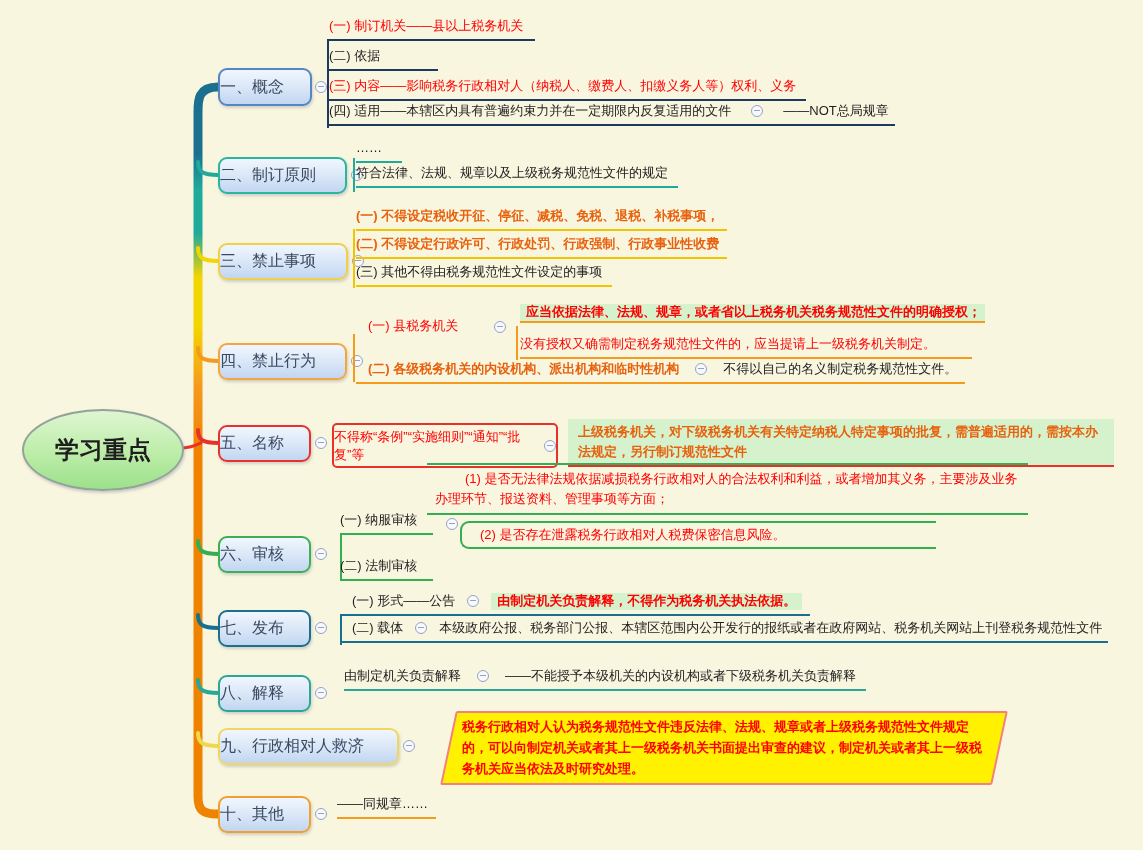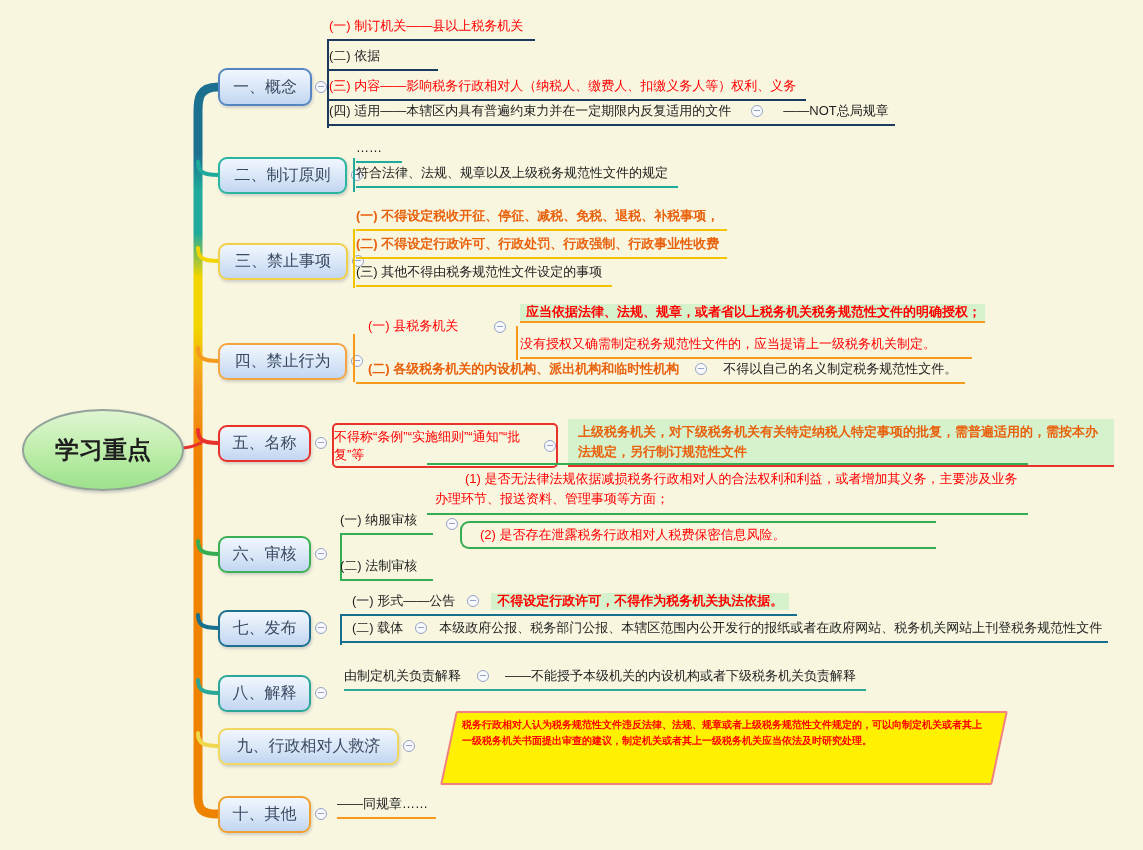--- a/index.html
+++ b/index.html
@@ -1,21 +1,21 @@
 <!DOCTYPE html>
 <html><head>
 <meta charset="utf-8">
 <style>
   html,body{margin:0;padding:0;background:#f9f6e0;}
   #canvas{position:relative;width:1143px;height:850px;background:#f9f6e0;overflow:hidden;
           font-family:"Liberation Sans","DejaVu Sans",sans-serif;}
   svg.wires{position:absolute;left:0;top:0;}
 
   
-  .node{position:absolute;box-sizing:border-box;display:flex;align-items:center;justify-content:center;
+  .node{position:absolute;box-sizing:border-box;display:flex;align-items:center;justify-content:flex-start;
         background:linear-gradient(180deg,#f0f6fe 0%,#dde9f8 45%,#c2d6f1 100%);
         border:2px solid #5585c2;border-radius:9px;font-size:16px;color:#3a4a63;
         box-shadow:1px 2px 3px rgba(110,120,140,.30);cursor:default;}
   .root{position:absolute;left:22px;top:409px;width:158px;height:78px;border-radius:50%;
         display:flex;align-items:center;justify-content:center;
         background:linear-gradient(180deg,#dff5d2 0%,#bfeeab 50%,#9ce18b 100%);
         border:2px solid #93a39a;font-size:24px;font-weight:bold;color:#1e1e1e;
         box-shadow:1px 2px 3px rgba(110,120,140,.35);}
 
   
@@ -46,21 +46,21 @@
   .c-teal2{border-color:#2aa796;}
 
   .redbox{position:absolute;box-sizing:border-box;border:2px solid #e8312a;border-radius:5px;
           display:flex;align-items:center;justify-content:center;gap:8px;font-size:13px;}
   .greenbox{position:absolute;box-sizing:border-box;background:#d5f2cd;border-bottom:2px solid #e8312a;
             display:flex;align-items:center;font-size:13px;line-height:1.55;padding:3px 10px;}
   .halfbox{position:absolute;box-sizing:border-box;border:2px solid #35ad52;border-right:none;
            border-radius:9px 0 0 9px;display:flex;align-items:center;padding-left:18px;font-size:13px;}
   .para-bg{position:absolute;left:448px;top:711px;width:552px;height:74px;background:#fff100;
            border:2px solid #f28080;transform:skewX(-12deg);border-radius:2px;box-sizing:border-box;}
-  .para-text{position:absolute;left:462px;top:717px;width:524px;font-size:10px;font-weight:bold;
+  .para-text{position:absolute;left:462px;top:717px;width:524px;font-size:13px;font-weight:bold;
              color:#ff0000;line-height:1.6;white-space:normal;}
 </style>
 </head>
 <body>
 
 <div id="canvas">
 
   <svg class="wires" width="1143" height="850">
     <defs>
       <linearGradient id="trunkgrad" gradientUnits="userSpaceOnUse" x1="0" y1="88" x2="0" y2="814">
@@ -186,21 +186,21 @@
   <div class="halfbox" style="left:460px;top:521px;width:476px;height:28px;">
     <span class="tr">(2) 是否存在泄露税务行政相对人税费保密信息风险。</span>
   </div>
   <div class="vl bg-green" style="left:340px;top:534px;height:46px;"></div>
   <div class="t ul c-green" style="left:340px;top:558px;padding-right:16px;">(二) 法制审核</div>
 
   <div class="vl bg-dteal" style="left:340px;top:616px;height:29px;"></div>
   <div class="t ul c-dteal row" style="left:340px;top:593px;gap:12px;padding-left:12px;padding-right:8px;">
     <span>(一) 形式——公告</span>
     <span class="minus"></span>
-    <span class="tr bold hlg">不得设定行政许可，不得作为税务机关执法依据。</span>
+    <span class="tr bold hlg">由制定机关负责解释，不得作为税务机关执法依据。</span>
   </div>
   <div class="t ul c-dteal row" style="left:340px;top:620px;gap:12px;padding-left:12px;padding-right:6px;">
     <span>(二) 载体</span>
     <span class="minus"></span>
     <span>本级政府公报、税务部门公报、本辖区范围内公开发行的报纸或者在政府网站、税务机关网站上刊登税务规范性文件</span>
   </div>
 
   <div class="t ul c-teal2 row" style="left:344px;top:668px;gap:16px;padding-right:10px;">
     <span>由制定机关负责解释</span>
     <span class="minus"></span>

